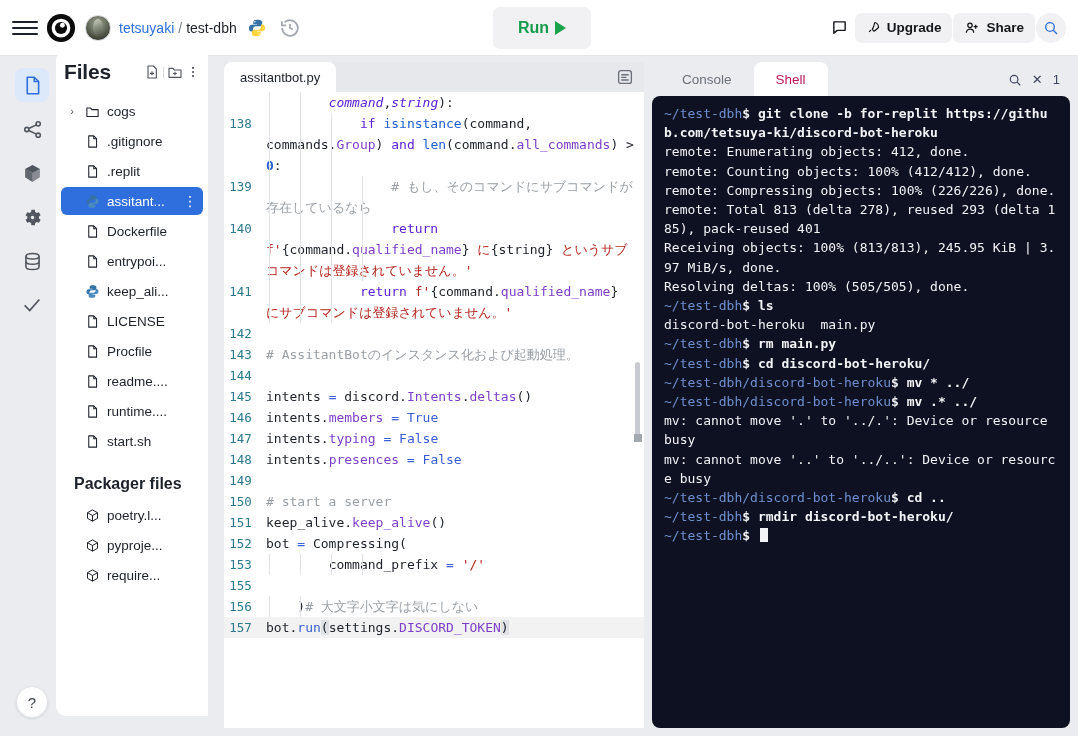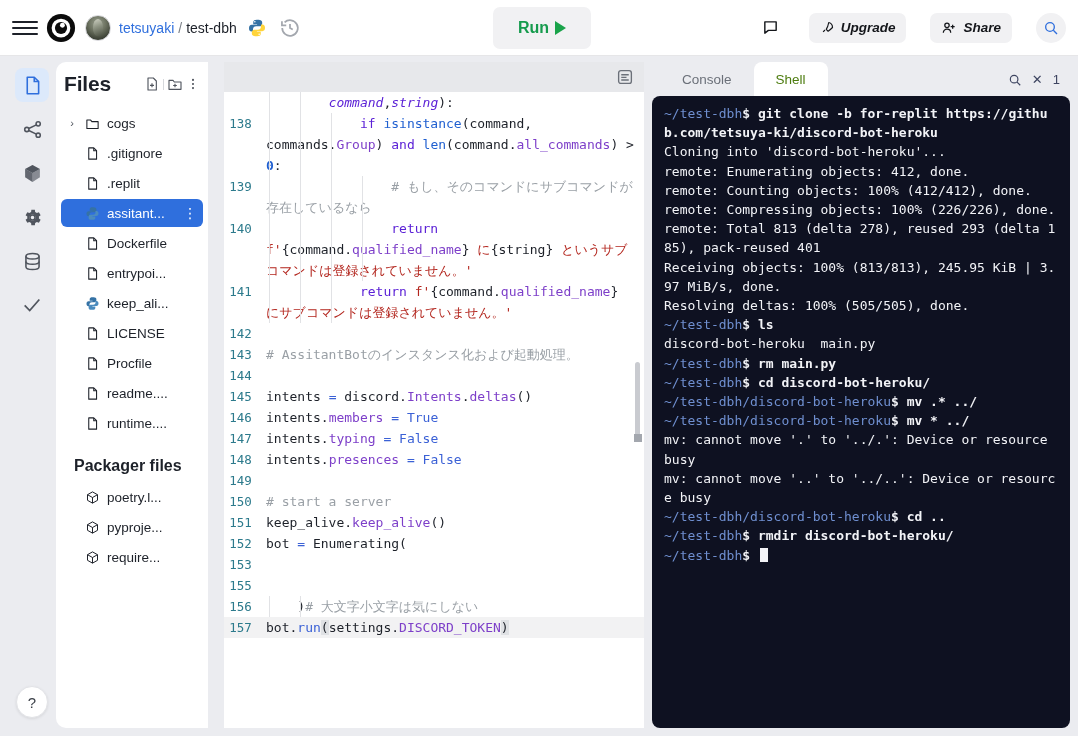--- a/index.html
+++ b/index.html
@@ -43,41 +43,41 @@
   .run-btn {
     position:absolute; left:493px; top:7px; width:98px; height:42px;
     background:#f1f1f3; border:none; border-radius:7px;
     display:flex; align-items:center; justify-content:center; gap:6px;
     color:#169b4d; font-size:16px; font-weight:600; cursor:pointer;
     font-family:"Liberation Sans", sans-serif;
   }
   .run-btn .tri { width:0;height:0;border-left:11px solid #1aa34a;
       border-top:7px solid transparent;border-bottom:7px solid transparent; }
 
-  .header-right { margin-left:auto; display:flex; align-items:flex-end; gap:24px;font-style:italic; }
+  .header-right { margin-left:auto; display:flex; align-items:flex-end; gap:1px; }
   .hbtn {
     height:30px; border-radius:7px; display:flex; align-items:center; gap:6px;
     padding:0 11px; font-size:13.5px; font-weight:600; cursor:pointer; color:#14161a;
     background:#f1f1f3; white-space:nowrap;
   }
   .hbtn.flag { background:transparent; padding:0 6px; }
   .hbtn.search-round { background:#f1f1f3; border-radius:50%; width:30px; padding:0; justify-content:center; }
 
   
   .rail {
     position:absolute; left:8px; top:62px; width:48px; height:666px;
     display:flex; flex-direction:column; align-items:center; padding-top:6px; gap:10px;
   }
   .rail-item { width:34px; height:34px; border-radius:8px; display:flex;
      align-items:center; justify-content:center; cursor:pointer; color:#50555e; }
   .rail-item.active { background:#dce9fb; color:#2f6fdd; }
 
   
   .files-panel {
-    position:absolute; left:56px; top:62px; width:152px; height:666px;
+    position:absolute; left:56px; top:50px; width:152px; height:666px;
     background:#fff; border-radius:10px 0 0 10px; overflow:hidden;
   }
   .files-head { display:flex; align-items:center; padding:10px 8px 6px 8px; gap:4px;}
   .files-title { font-size:21px; font-weight:700; letter-spacing:-0.2px; }
   .files-head .fh-icons { margin-left:auto; display:flex; align-items:center; gap:3px; color:#50555e;}
   .fh-sep { width:1px; height:11px; background:#d6d8dc; }
   .tree { padding-top:5px; }
   .row {
     display:flex; align-items:center; height:28px; gap:7px; padding:0 6px 0 6px;
     border-radius:6px; margin:2px 5px; cursor:pointer; font-size:13.5px; color:#1d2129;
@@ -133,21 +133,21 @@
       background:#c9cbd0; border-radius:3px; }
   .ed-mark { position:absolute; right:2px; top:372px; width:8px; height:8px; background:#a3a7ae; }
 
   
   .term-wrap { position:absolute; left:652px; top:62px; width:418px; height:666px; }
   .term-tabs { height:34px; display:flex; align-items:flex-end; padding-left:8px; }
   .tt {
     height:34px; padding:0 22px; display:flex; align-items:center; font-size:13.5px;
     border-radius:8px 8px 0 0; cursor:pointer; color:#6b7079;
   }
-  .tt.active { background:#fff; color:#4d7c0f; }
+  .tt.active { background:#fff; color:#be185d; }
   .terminal {
     position:absolute; left:0; top:34px; width:418px; height:632px;
     background:#0e1121; border-radius:8px; padding:8px 10px 8px 12px;
     font-family:"DejaVu Sans Mono", monospace; font-size:13px; line-height:19.2px;
     color:#f2f3f7; overflow:hidden;
   }
   .terminal .p { color:#6f8fd0; }
   .terminal .d { color:#f2f3f7; font-weight:bold; }
   .tline { white-space:pre-wrap; word-break:break-all; }
   .caret { display:inline-block; width:8px; height:14px; background:#f2f3f7;
@@ -393,20 +393,30 @@
         <div class="row">
           <span class="spacer"></span>
           <span class="ficon">
             <svg width="15" height="15" viewBox="0 0 24 24" fill="none" stroke="currentColor" stroke-width="1.7">
               <path d="M6 3h8l4.5 4.5V21H6z" stroke-linejoin="round"></path>
               <path d="M14 3v4.5h4.5"></path>
             </svg>
           </span>
           <span class="label">runtime....</span>
         </div>
+        <div class="row">
+          <span class="spacer"></span>
+          <span class="ficon">
+            <svg width="15" height="15" viewBox="0 0 24 24" fill="none" stroke="currentColor" stroke-width="1.7">
+              <path d="M6 3h8l4.5 4.5V21H6z" stroke-linejoin="round"></path>
+              <path d="M14 3v4.5h4.5"></path>
+            </svg>
+          </span>
+          <span class="label">start.sh</span>
+        </div>
       </div>
     <div class="pkg-title">Packager files</div>
     <div id="pkg-tree">
         <div class="row">
           <span class="spacer"></span>
           <span class="ficon">
             <svg width="15" height="15" viewBox="0 0 24 24" fill="none" stroke="currentColor" stroke-width="1.6">
               <path d="M12 3l8 4.5v9L12 21l-8-4.5v-9z" stroke-linejoin="round"></path>
               <path d="M4 7.5l8 4.5 8-4.5M12 12v9"></path>
             </svg>
@@ -435,20 +445,23 @@
         </div>
       </div>
   </div>
 
   <div class="help-btn">
     <span>?</span>
   </div>
 
   <div class="editor-wrap">
     <div class="tabbar">
+      <div class="tab">
+        <span>assitantbot.py</span>
+      </div>
       <svg class="tab-icon" viewBox="0 0 24 24" fill="none" stroke="currentColor" stroke-width="1.8">
         <rect x="3.5" y="3.5" width="17" height="17" rx="3"></rect>
         <path d="M7 9h10M7 12.5h7M7 16h10"></path>
       </svg>
     </div>
     <div class="editor" id="editor-body">
         <div class="code-line">
           <span class="gutter"></span>
           <span class="codecell"><span class="guide" style="left:3px"></span><span class="guide" style="left:34px"></span><span class="pl">        </span><span class="it k">command</span><span class="pl">,</span><span class="it k">string</span><span class="pl">):</span></span>
         </div>
@@ -503,24 +516,25 @@
         <div class="code-line">
           <span class="gutter">150</span>
           <span class="codecell"><span class="cm"># start a server</span></span>
         </div>
         <div class="code-line">
           <span class="gutter">151</span>
           <span class="codecell"><span class="pl">keep_alive.</span><span class="fn">keep_alive</span><span class="pl">()</span></span>
         </div>
         <div class="code-line">
           <span class="gutter">152</span>
-          <span class="codecell"><span class="pl">bot </span><span class="op">=</span><span class="pl"> Enumerating(</span></span>
+          <span class="codecell"><span class="pl">bot </span><span class="op">=</span><span class="pl"> Compressing(</span></span>
         </div>
         <div class="code-line">
           <span class="gutter">153</span>
+          <span class="codecell"><span class="guide" style="left:3px"></span><span class="guide" style="left:34px"></span><span class="guide" style="left:65px"></span><span class="guide" style="left:96px"></span><span class="pl">        command_prefix </span><span class="op">=</span><span class="pl"> </span><span class="st">'/'</span></span>
         </div>
         <div class="code-line">
           <span class="gutter">155</span>
         </div>
         <div class="code-line">
           <span class="gutter">156</span>
           <span class="codecell"><span class="guide" style="left:3px"></span><span class="guide" style="left:34px"></span><span class="pl">    )</span><span class="cm"># 大文字小文字は気にしない</span></span>
         </div>
         <div class="code-line hl">
           <span class="gutter">157</span>
@@ -531,33 +545,32 @@
     <div class="ed-mark"></div>
   </div>
 
   <div class="term-wrap">
     <div class="term-tabs" id="term-tabs">
         <div class="tt">Console</div>
         <div class="tt active">Shell</div>
       </div>
     <div class="terminal" id="terminal-body">
         <div class="tline"><span class="p">~/test-dbh</span><span class="d">$ git clone -b for-replit https://github.com/tetsuya-ki/discord-bot-heroku</span></div>
-        <div class="tline">Cloning into 'discord-bot-heroku'...</div>
         <div class="tline">remote: Enumerating objects: 412, done.</div>
         <div class="tline">remote: Counting objects: 100% (412/412), done.</div>
         <div class="tline">remote: Compressing objects: 100% (226/226), done.</div>
         <div class="tline">remote: Total 813 (delta 278), reused 293 (delta 185), pack-reused 401</div>
         <div class="tline">Receiving objects: 100% (813/813), 245.95 KiB | 3.97 MiB/s, done.</div>
         <div class="tline">Resolving deltas: 100% (505/505), done.</div>
         <div class="tline"><span class="p">~/test-dbh</span><span class="d">$ ls</span></div>
         <div class="tline">discord-bot-heroku  main.py</div>
         <div class="tline"><span class="p">~/test-dbh</span><span class="d">$ rm main.py</span></div>
         <div class="tline"><span class="p">~/test-dbh</span><span class="d">$ cd discord-bot-heroku/</span></div>
+        <div class="tline"><span class="p">~/test-dbh/discord-bot-heroku</span><span class="d">$ mv * ../</span></div>
         <div class="tline"><span class="p">~/test-dbh/discord-bot-heroku</span><span class="d">$ mv .* ../</span></div>
-        <div class="tline"><span class="p">~/test-dbh/discord-bot-heroku</span><span class="d">$ mv * ../</span></div>
         <div class="tline">mv: cannot move '.' to '../.': Device or resource busy</div>
         <div class="tline">mv: cannot move '..' to '../..': Device or resource busy</div>
         <div class="tline"><span class="p">~/test-dbh/discord-bot-heroku</span><span class="d">$ cd ..</span></div>
         <div class="tline"><span class="p">~/test-dbh</span><span class="d">$ rmdir discord-bot-heroku/</span></div>
         <div class="tline"><span class="p">~/test-dbh</span><span class="d">$ </span><span class="caret"></span></div>
       </div>
     <div class="term-overlay">
       <svg width="14" height="14" viewBox="0 0 24 24" fill="none" stroke="currentColor" stroke-width="2">
         <circle cx="10.5" cy="10.5" r="6.5"></circle>
           <path d="M15.5 15.5L21 21"></path>

